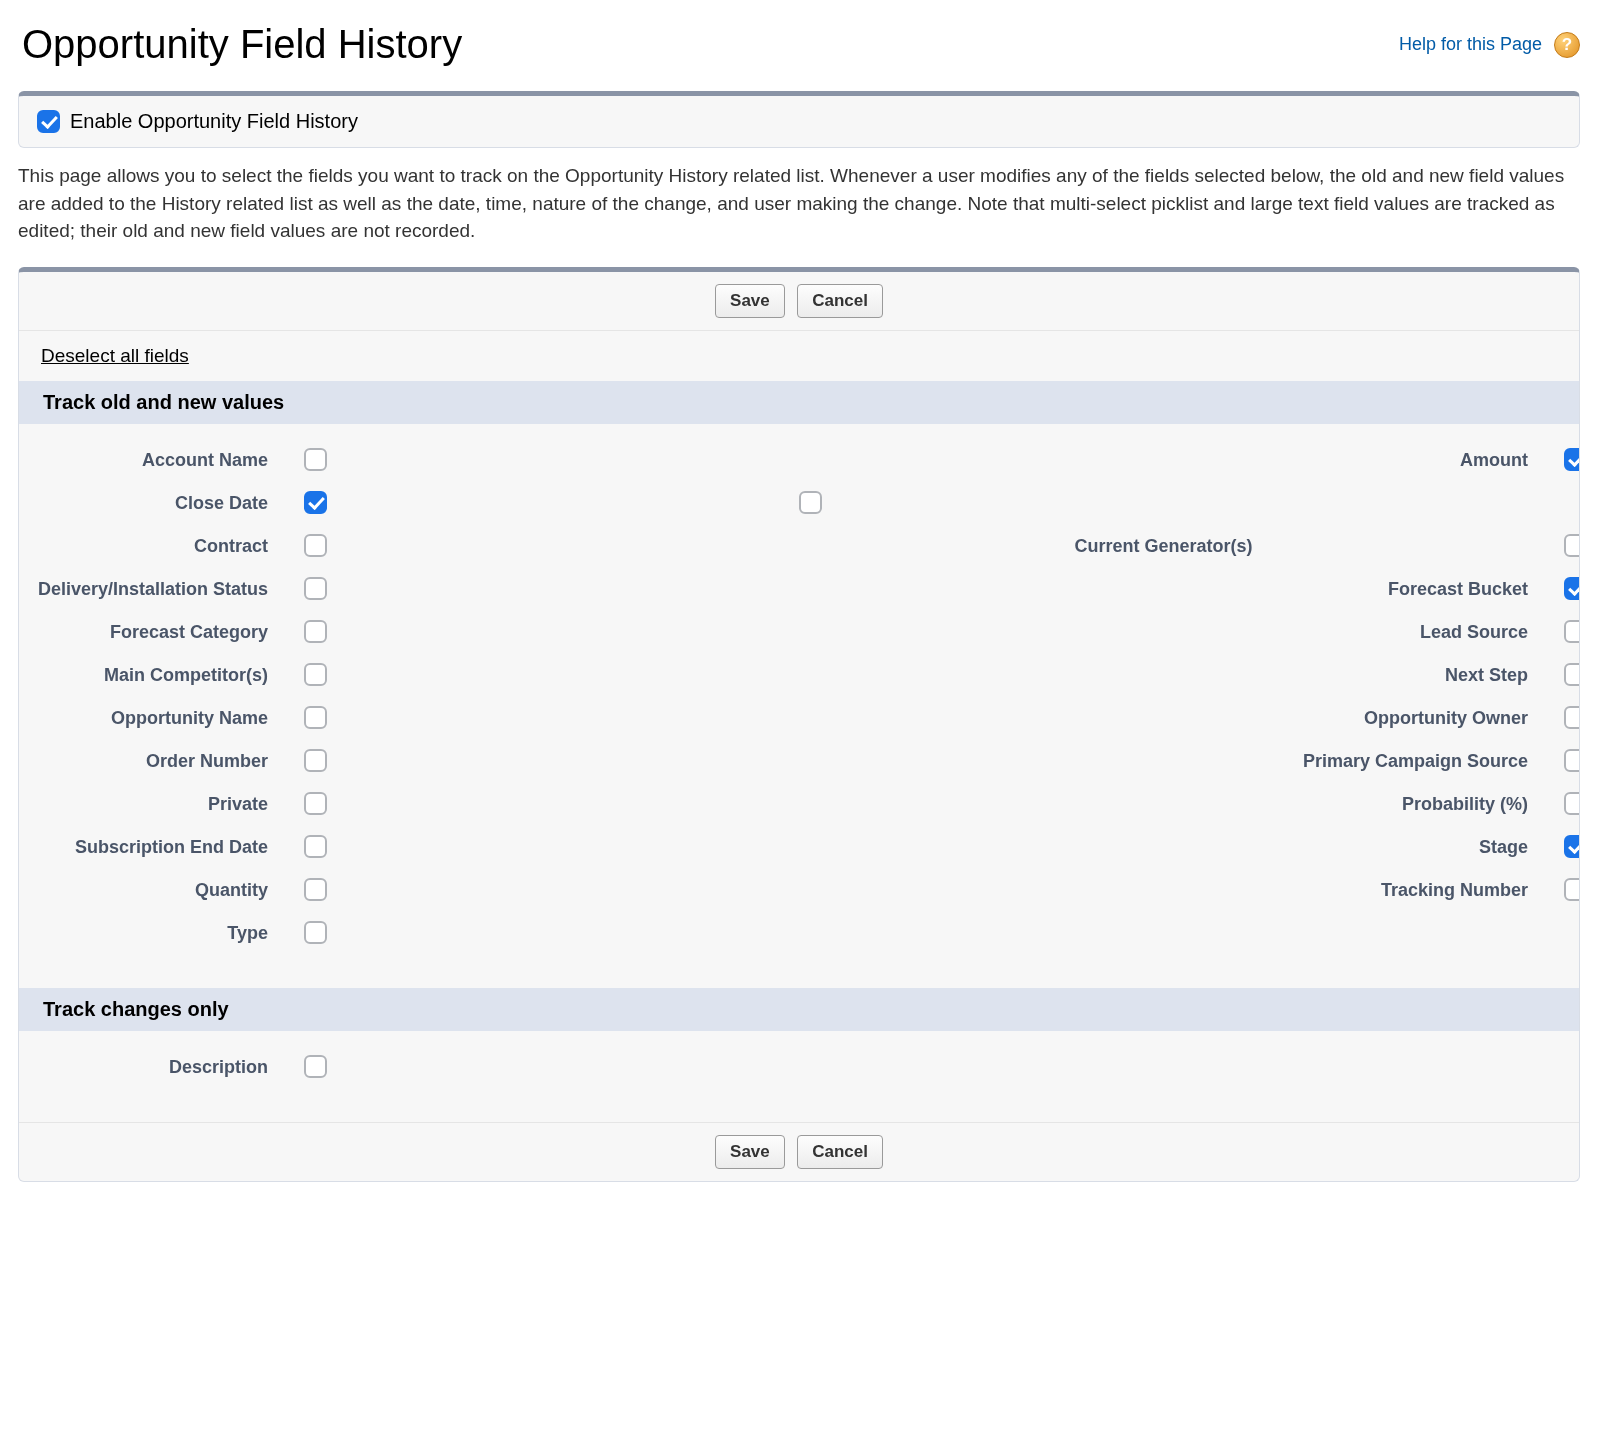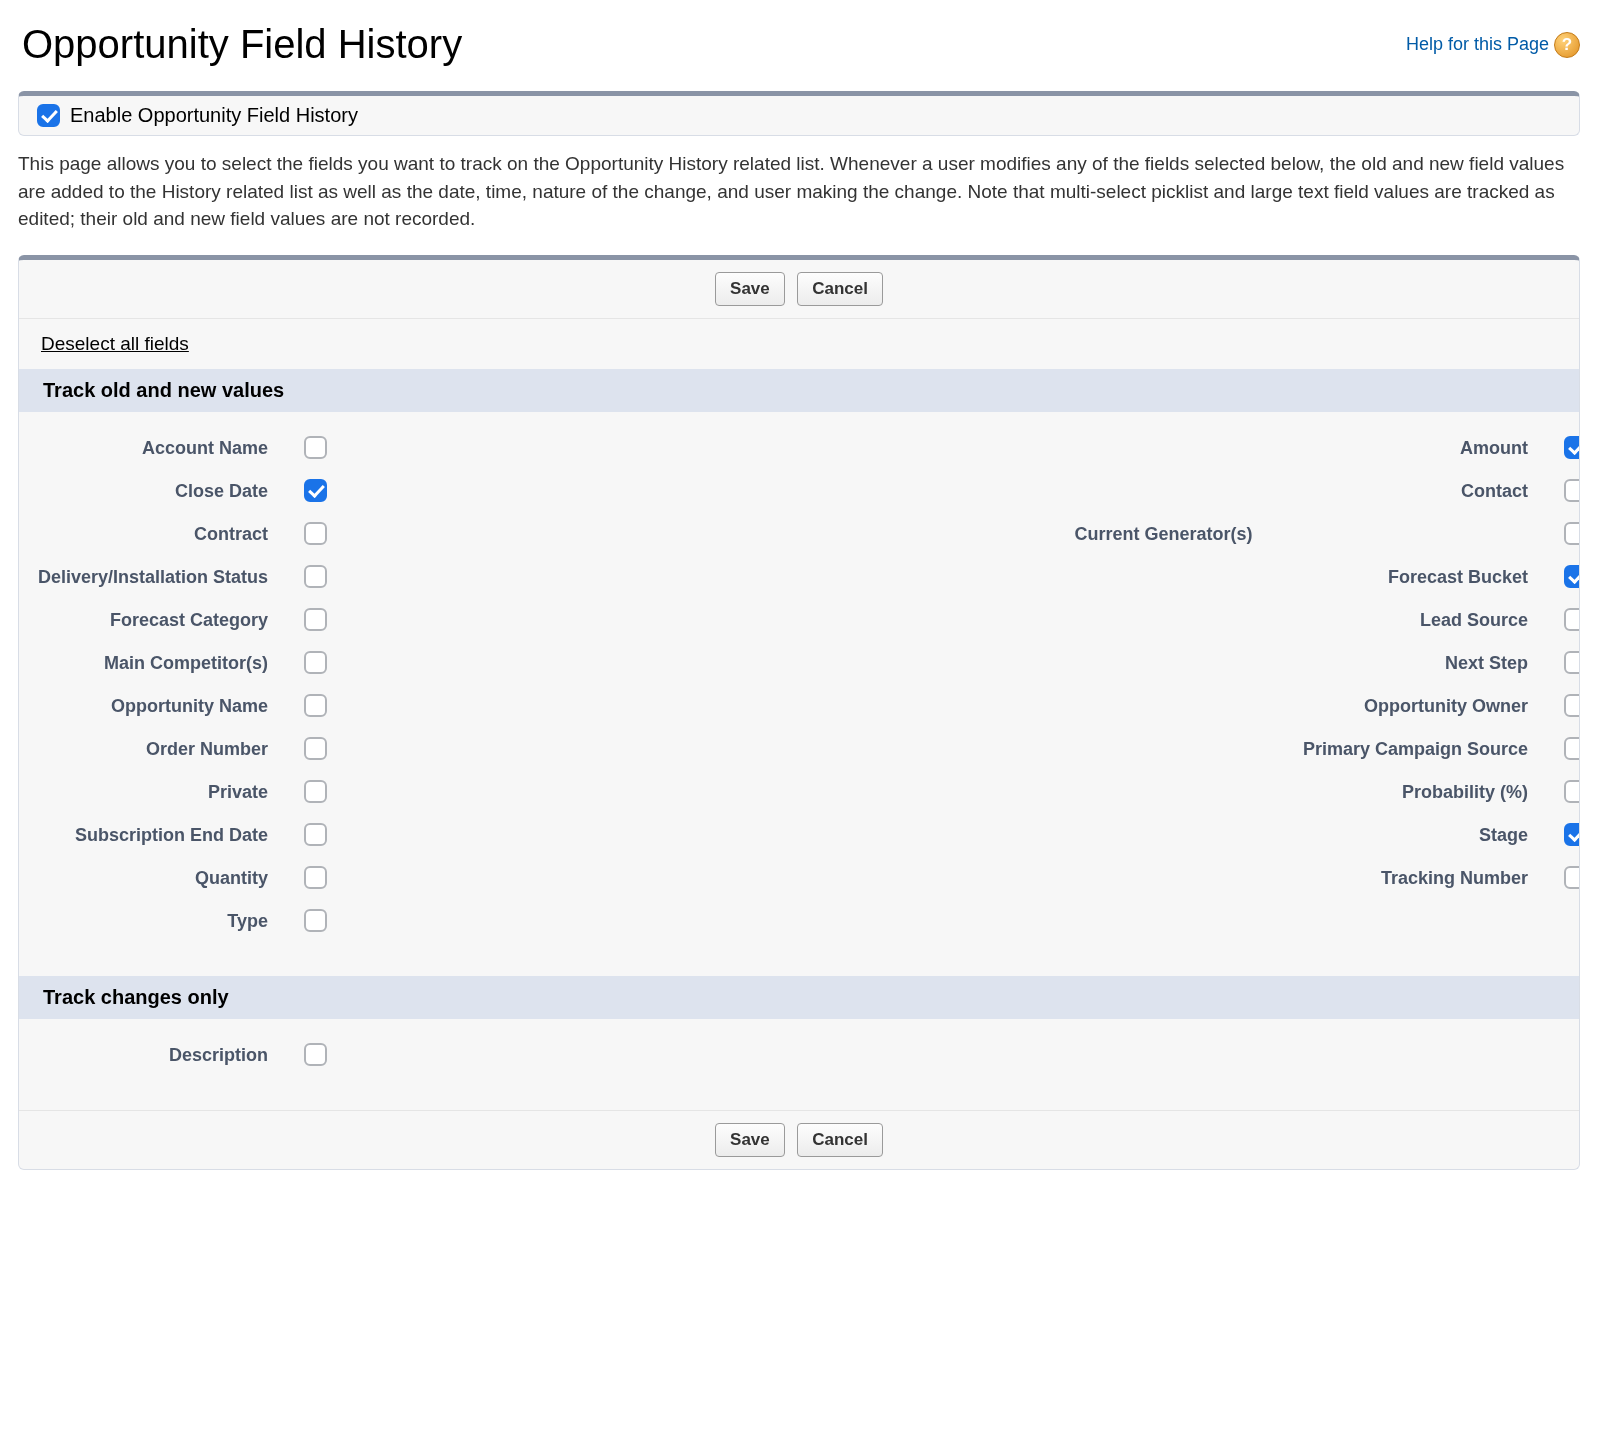--- a/index.html
+++ b/index.html
@@ -6,36 +6,36 @@
   body {
     font-family: -apple-system, BlinkMacSystemFont, "Segoe UI", Arial, sans-serif;
     margin: 0;
     padding: 18px;
     background: #fff;
     color: #16325c;
     width: 1598px;
   }
   .hdr { display: flex; justify-content: space-between; align-items: center; margin-bottom: 20px; }
   .hdr h1 { font-size: 40px; font-weight: 400; margin: 4px; color: #000; }
-  .help { display: flex; align-items: center; gap: 5px; color: #015ba7; font-size: 18px; cursor: pointer; }
+  .help { display: flex; align-items: center; gap: 12px; color: #015ba7; font-size: 18px; cursor: pointer; }
   .help-icn {
     width: 26px; height: 26px; border-radius: 50%;
     background: radial-gradient(circle at 35% 30%, #ffd27a, #e08f1f);
     color: #fff; font-weight: bold; font-size: 17px;
     display: inline-flex; align-items: center; justify-content: center;
     border: 1px solid #c47a15;
   }
   .panel {
     border: 1px solid #d8dde6;
     border-top: 5px solid #8a94a6;
     border-radius: 6px;
     background: #f7f7f7;
     overflow: hidden;
   }
-  .panel-enable { padding: 8px 18px; display: flex; align-items: center; gap: 10px; margin-bottom: 14px; }
+  .panel-enable { padding: 14px 18px; display: flex; align-items: center; gap: 10px; margin-bottom: 14px; }
   .panel-enable label { font-size: 20px; color: #000; }
   .desc { font-size: 19px; line-height: 1.45; color: #333; margin-bottom: 22px; }
   .btn-row { padding: 12px 0; text-align: center; border-bottom: 1px solid #e5e5e5; }
   .btn-row.bottom { border-top: 1px solid #e5e5e5; border-bottom: none; }
   button.btn {
     font-size: 17px; font-weight: 700; color: #333;
     padding: 6px 14px; margin: 0 4px;
     background: linear-gradient(#fdfdfd, #ececec);
     border: 1px solid #9a9a9a; border-radius: 4px; cursor: pointer;
   }
@@ -149,21 +149,20 @@
           <div class="fld-lbl">Type</div>
           <div class="fld-cb"><label class="cb"><input type="checkbox" style=""><span class="box"></span></label></div>
         </div>
       </div>
     <div class="col" id="col-right">
         <div class="fld-row">
           <div class="fld-lbl" style="width: 765px;">Amount</div>
           <div class="fld-cb"><label class="cb"><input type="checkbox" checked="" style=""><span class="box"></span></label></div>
         </div>
         <div class="fld-row">
-          <div class="fld-lbl" style="width: 765px;">Contact</div>
           <div class="fld-cb"><label class="cb"><input type="checkbox" style=""><span class="box"></span></label></div>
         </div>
         <div class="fld-row">
           <div class="fld-lbl" style="width: 765px; text-align: center;">Current Generator(s)</div>
           <div class="fld-cb"><label class="cb"><input type="checkbox" style=""><span class="box"></span></label></div>
         </div>
         <div class="fld-row">
           <div class="fld-lbl" style="width: 765px;">Forecast Bucket</div>
           <div class="fld-cb"><label class="cb"><input type="checkbox" checked="" style=""><span class="box"></span></label></div>
         </div>

